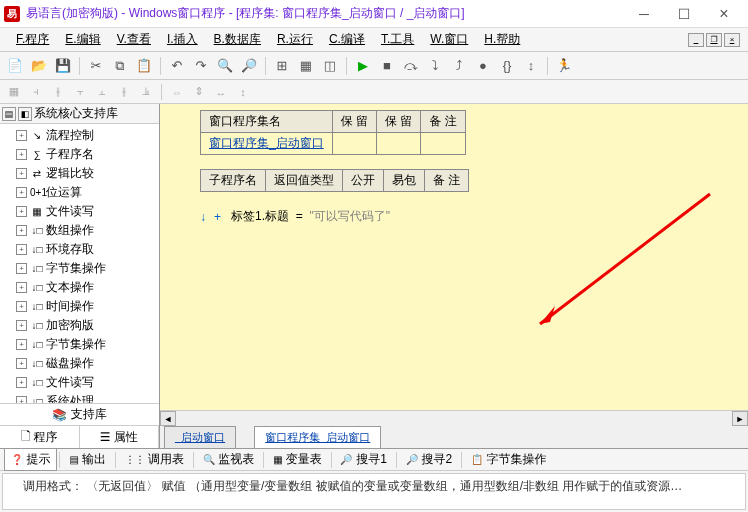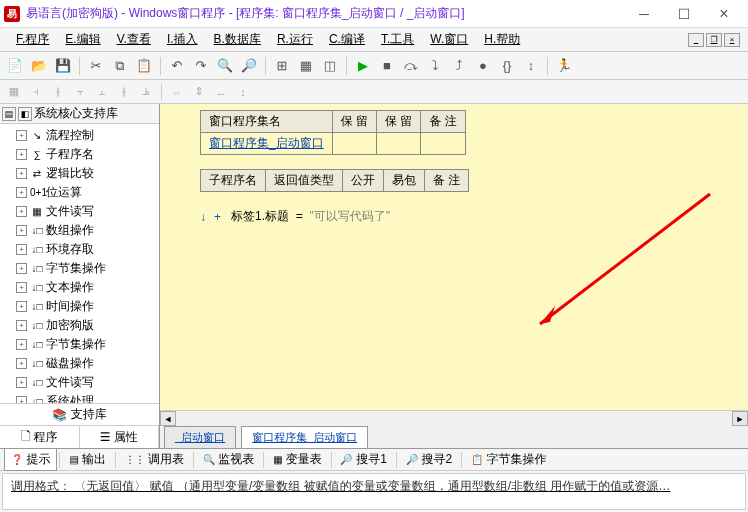--- a/index.html
+++ b/index.html
@@ -44,31 +44,31 @@
 .etable th { background:#ece9d8; }
 .etable td a { color:#0645ad; text-decoration:underline; cursor:pointer; }
 .codeline { margin:16px 0 0 10px; display:flex; align-items:center; gap:10px; }
 .codeline .gut { display:flex; gap:8px; color:#06c; }
 .codeline .code { color:#000; }
 .codeline .str { color:#808080; }
 .arrow { position:absolute; left:370px; top:80px; }
 .scroll-h { height:16px; background:#f0f0f0; border-top:1px solid #ccc; display:flex; }
 .scroll-h .sbtn { width:16px; border:1px solid #aaa; background:#e8e8e8; display:flex; align-items:center; justify-content:center; font-size:9px; }
 .scroll-h .strack { flex:1; }
-.ed-tabs { height:22px; background:#f0f0f0; display:flex; padding:0 4px; gap:5px; align-items:flex-end; }
+.ed-tabs { height:22px; background:#f0f0f0; display:flex; padding:0 4px; gap:18px; align-items:flex-end; }
 .ed-tab { padding:3px 10px; border:1px solid #999; border-bottom:none; background:#e8e8e8; cursor:pointer; color:#0645ad; text-decoration:underline; font-size:11px; }
 .ed-tab.active { background:#fff; }
 
 .bottom { height:64px; border-top:1px solid #999; display:flex; flex-direction:column; background:#f5f5f5; }
 .btabs { height:22px; display:flex; align-items:center; padding:0 4px; gap:2px; border-bottom:1px solid #ccc; }
 .btab { padding:2px 6px; display:flex; align-items:center; gap:3px; cursor:pointer; border:1px solid transparent; }
 .btab.active { background:#fff; border-color:#999; }
 .btab .bi { font-size:10px; }
 .bsep { width:1px; height:16px; background:#ccc; }
-.bcontent { flex:1; padding:4px 8px; background:#fff; border:1px solid #ccc; margin:2px; overflow:hidden;text-decoration:underline; }
+.bcontent { flex:1; padding:4px 20px; background:#fff; border:1px solid #ccc; margin:2px; overflow:hidden; }
 .bcontent .bline { color:#333; line-height:16px; }
 </style>
 </head>
 <body>
 
 <div class="titlebar">
   <span class="logo">易</span>
   <span class="title">易语言(加密狗版) - Windows窗口程序 - [程序集: 窗口程序集_启动窗口 / _启动窗口]</span>
   <span class="wbtn">─</span>
   <span class="wbtn">☐</span>

